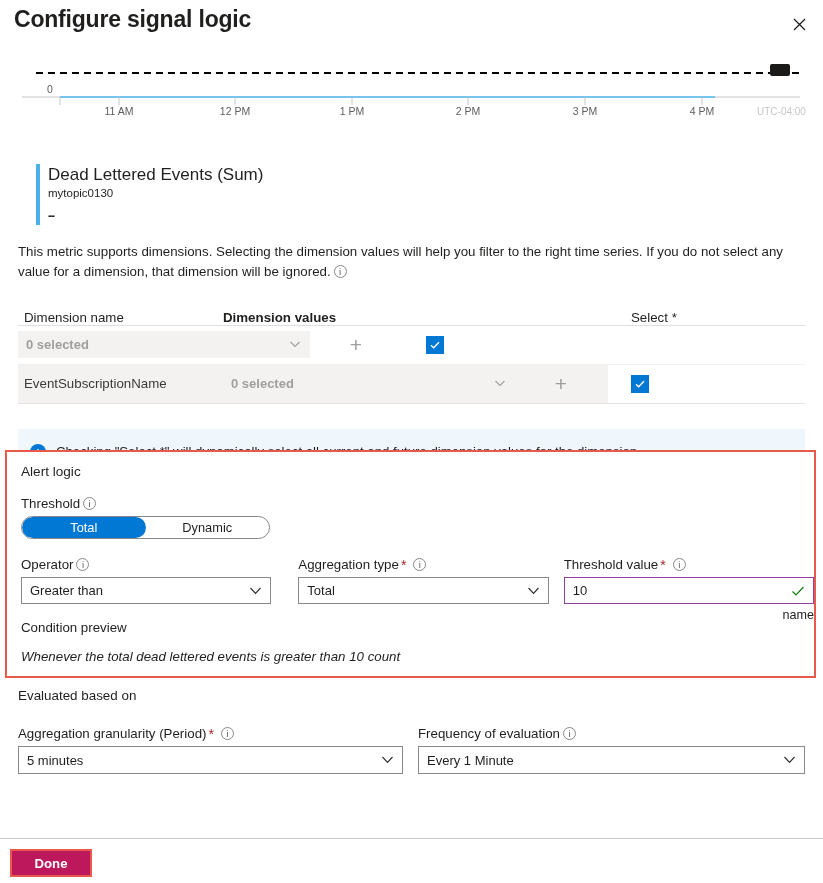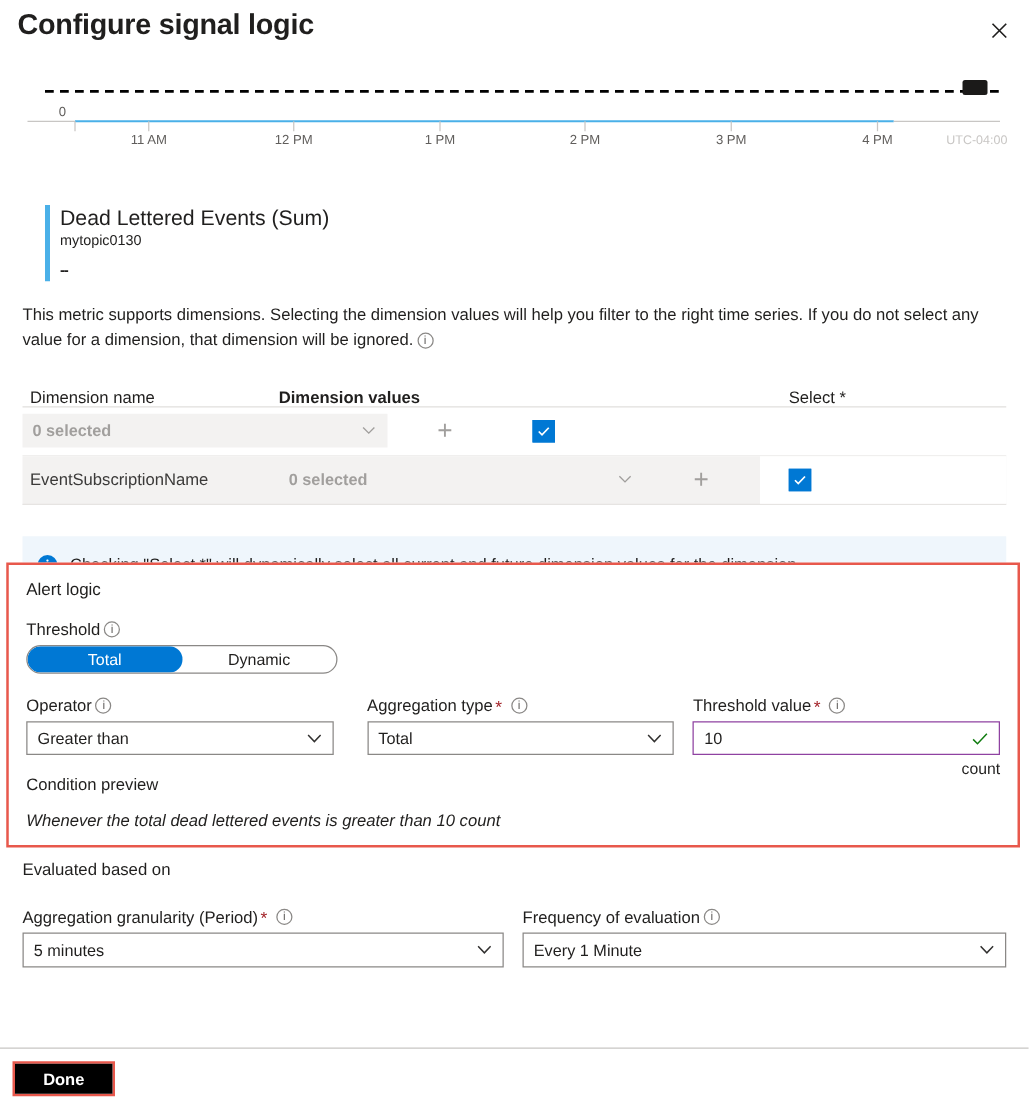--- a/index.html
+++ b/index.html
@@ -98,21 +98,21 @@
     font-size:11px; font-weight:700; display:flex; align-items:center; justify-content:center;
     flex:0 0 16px; margin-right:10px; font-family:"Liberation Serif", serif;
   }
   .banner-txt { font-size: 13.2px; color:#201f1e; }
 
   
   .alert-box {
     position:absolute; left: 5px; top: 450px; width: 811px; height: 228px;
     border: 2px solid #e8584c; background:#fff;
   }
-  .alert-inner { padding: 12px 14px 0 14px; position: relative; height:100%; }
+  .alert-inner { padding: 12px 0 0 14px; position: relative; height:100%; }
   .section-h { font-size: 13.6px; color:#201f1e; margin-bottom: 17px; }
   .fld-label { font-size: 13.3px; color:#201f1e; margin-bottom: 5px; display:flex; align-items:center; }
   .req { color:#a4262c; margin: 0 4px 0 2px; font-size: 14px; line-height: 1;}
 
   .toggle {
     width: 249px; height: 23px; border:1px solid #8a8886; border-radius: 12px;
     display:flex; overflow:hidden; background:#fff; cursor:pointer; margin-bottom: 18px;
   }
   .toggle-opt {
     flex:1; display:flex; align-items:center; justify-content:center;
@@ -150,21 +150,21 @@
   .fg-freq { width: 387px; }
   .select-ctl.wide { height: 28px; }
 
   
   .footer-sep { position:absolute; left:0; top: 838px; width: 823px; height:1px; background:#c8c6c4; }
   .done-wrap {
     position:absolute; left: 10px; top: 849px;
     border: 2px solid #e8584c; padding: 0; width: 82px; height: 28px;
   }
   .done-btn {
-    width: 100%; height: 100%; background:#000000; color:#fff; border:none;
+    width: 100%; height: 100%; background:#be185d; color:#fff; border:none;
     font-size: 13.2px; font-weight: 600; cursor:pointer; font-family:"Liberation Sans", sans-serif;
     display:flex; align-items:center; justify-content:center;
   }
 </style>
 </head>
 <body>
 
 <div class="page">
 
   <div class="header">
@@ -337,21 +337,21 @@
             <span class="info-i">i</span>
           </div>
           <div class="text-ctl">
             <span>10</span>
             <span class="ok-check">
               <svg width="14" height="14" viewBox="0 0 14 14">
                   <path d="M1.5 7.5 L5 11 L12.5 3" stroke="#107c10" stroke-width="1.2" fill="none"></path>
                 </svg>
             </span>
           </div>
-          <div class="unit">count</div>
+          <div class="unit">name</div>
         </div>
       </div>
 
       <div class="cond-h">Condition preview</div>
       <div class="cond-txt">Whenever the total dead lettered events is greater than 10 count</div>
     </div>
   </div>
 
   <div class="eval">
     <div class="eval-h">Evaluated based on</div>

